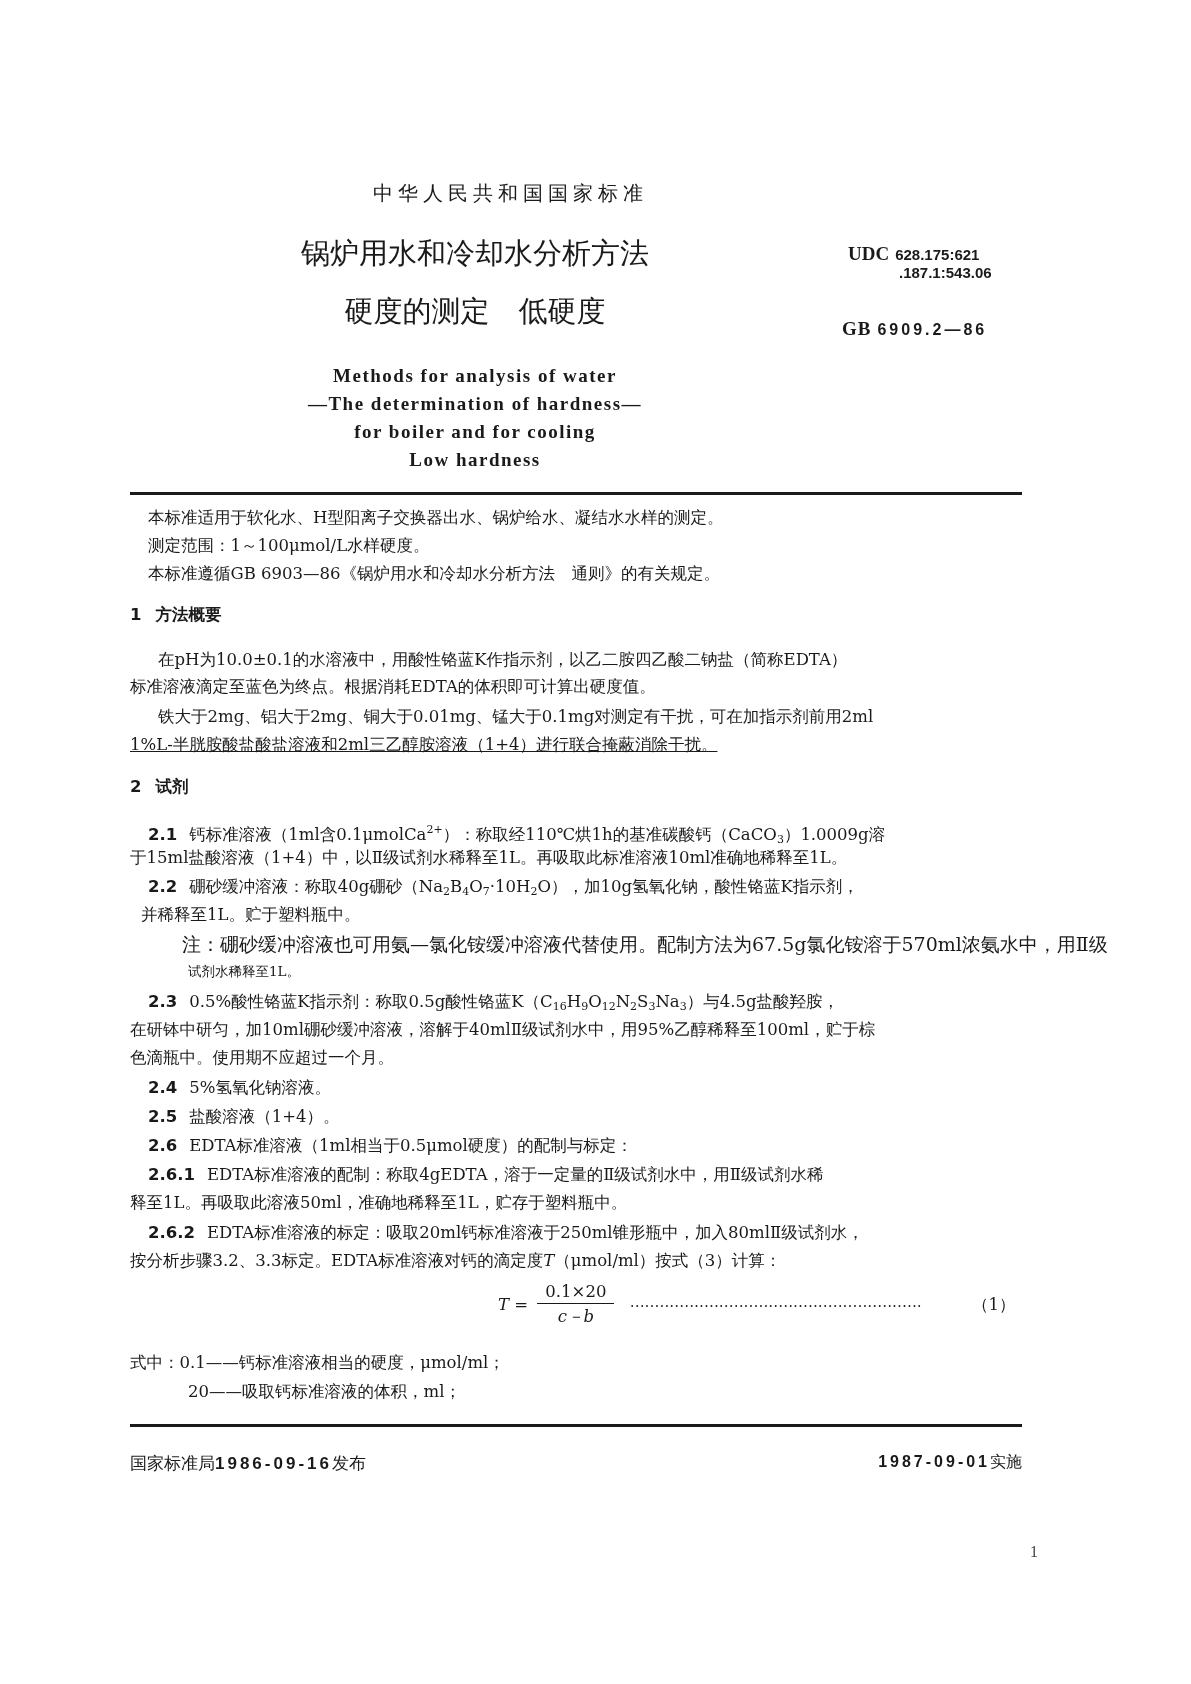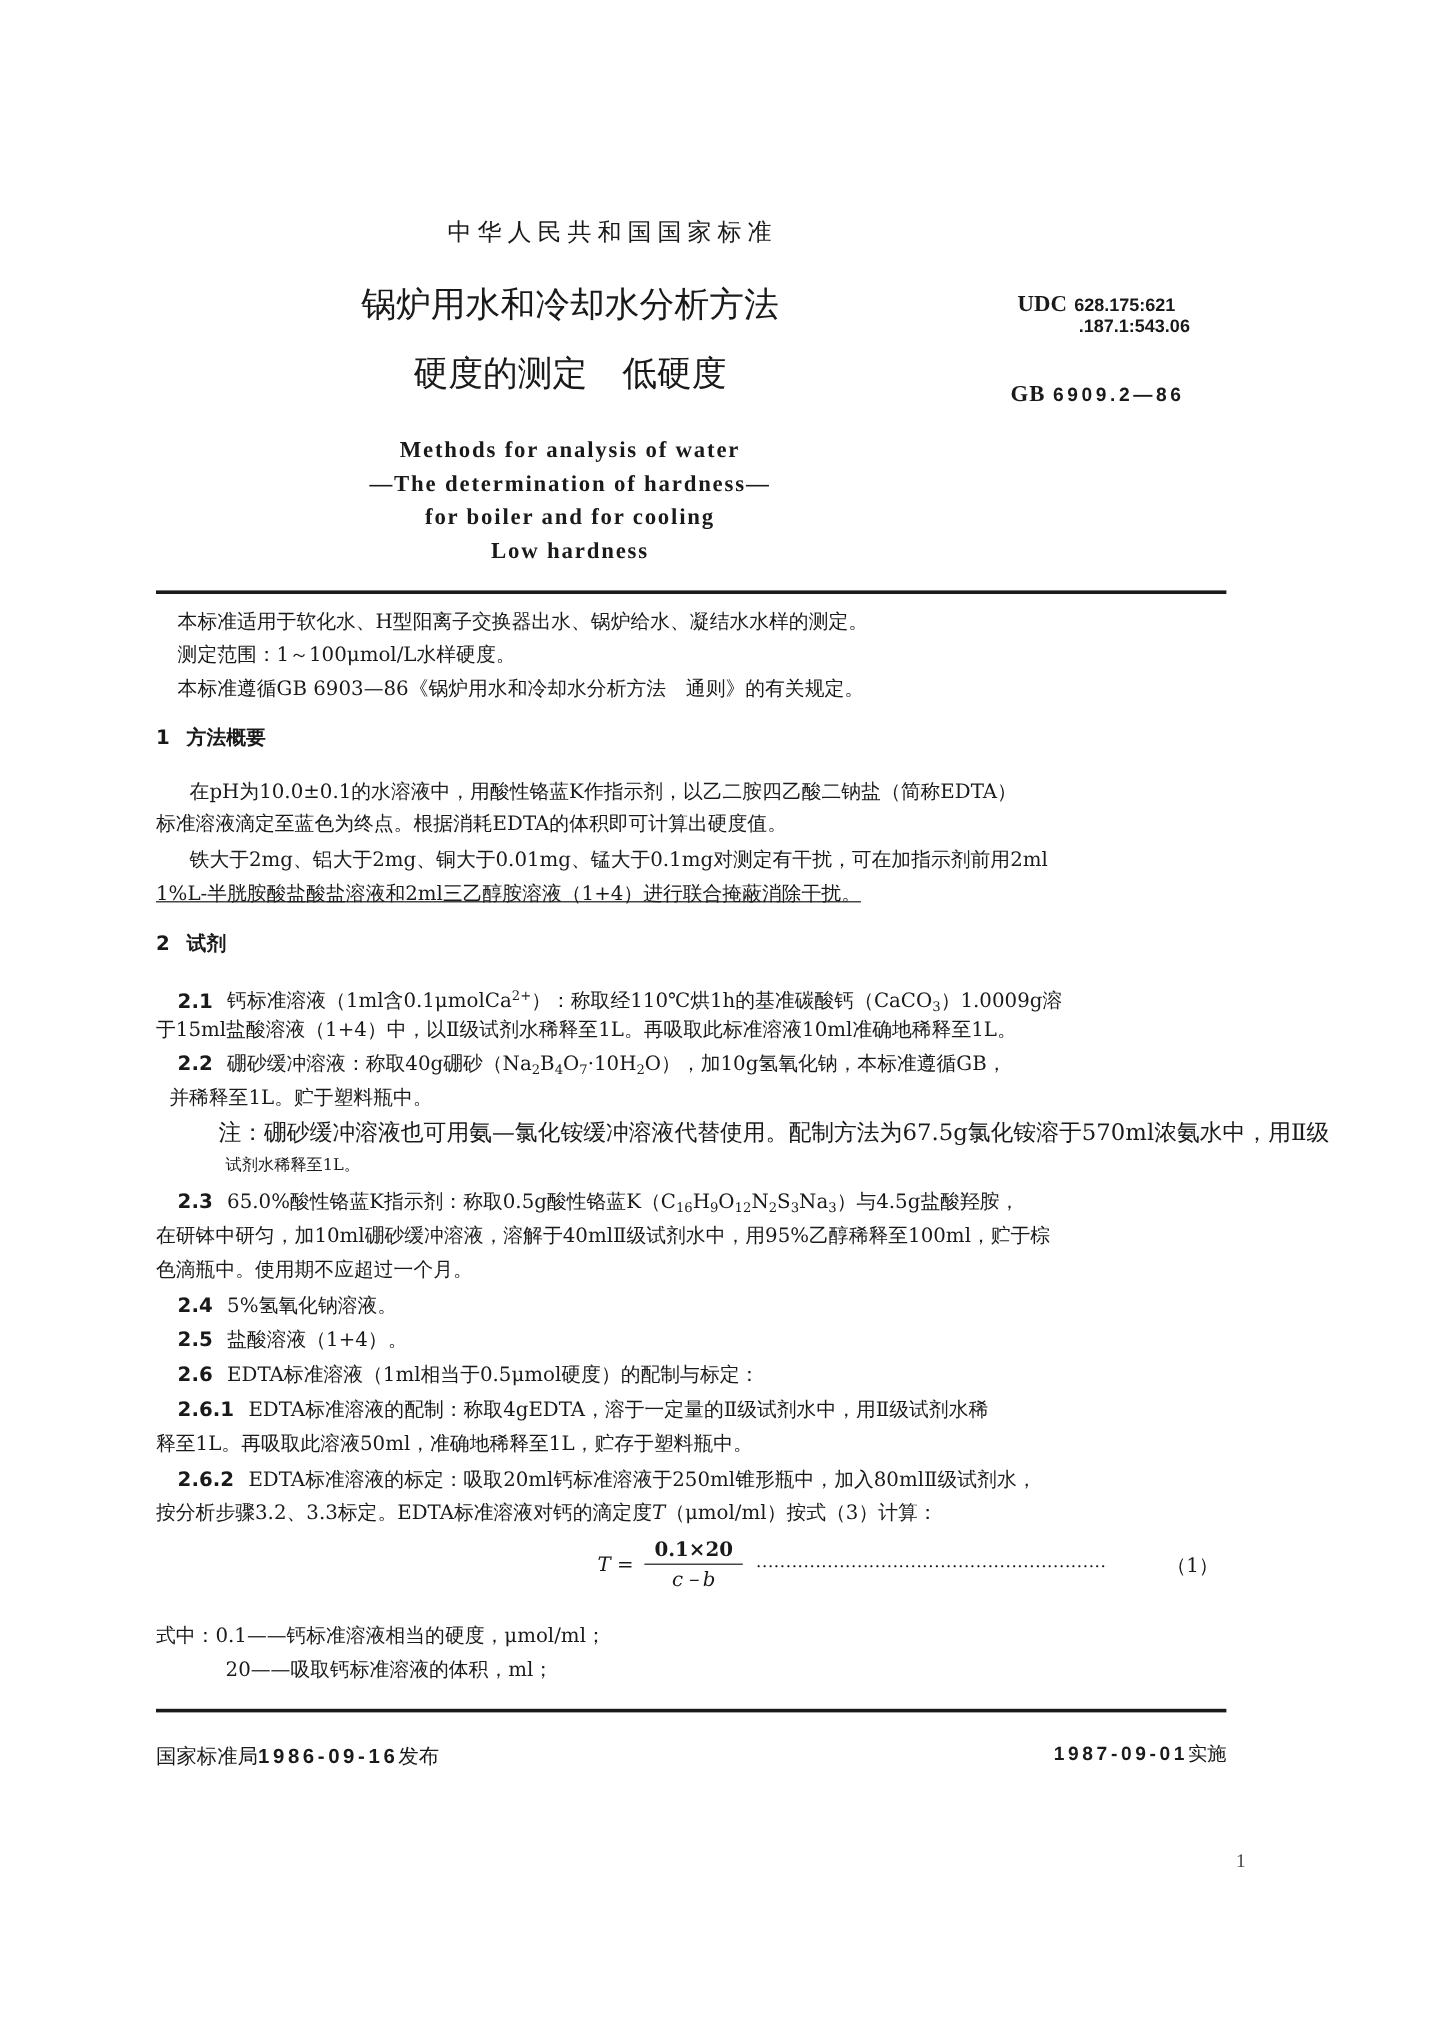--- a/index.html
+++ b/index.html
@@ -98,21 +98,21 @@
       left: 400px; top: 0;
       font-family: "DejaVu Serif", serif;
       font-size: 16.5px;
     }
     .frac {
       display: inline-block;
       vertical-align: middle;
       text-align: center;
       margin-left: 4px;
     }
-    .frac .num { display: block; border-bottom: 1px solid #1a1a1a; padding: 0 8px 2px 8px; font-weight: bold; }
+    .frac .num { display: block; border-bottom: 1px solid #1a1a1a; padding: 0 8px 2px 8px; }
     .frac .den { display: block; padding-top: 2px; font-style: italic; }
     .dots {
       position: absolute;
       left: 672px; top: 16px;
       letter-spacing: 0.5px;
       font-size: 14px;
       width: 280px;
       overflow: hidden;
       white-space: nowrap;
     }
@@ -187,28 +187,28 @@
   <div class="p section-head" style="top:772px;">
     <span class="num">2</span><span>试剂</span>
   </div>
 
   <div class="p indent2" style="top:815px;">
     <span class="clause-num">2.1</span><span>钙标准溶液（1ml含0.1μmolCa</span><sup>2+</sup><span>）：称取经110℃烘1h的基准碳酸钙（CaCO</span><sub>3</sub><span>）1.0009g溶</span>
   </div>
   <div class="p" style="top:843px;">于15ml盐酸溶液（1+4）中，以Ⅱ级试剂水稀释至1L。再吸取此标准溶液10ml准确地稀释至1L。</div>
 
   <div class="p indent2" style="top:872px;">
-    <span class="clause-num">2.2</span><span>硼砂缓冲溶液：称取40g硼砂（Na</span><sub>2</sub><span>B</span><sub>4</sub><span>O</span><sub>7</sub><span>·10H</span><sub>2</sub><span>O），加10g氢氧化钠，本标准遵循GB，</span>
+    <span class="clause-num">2.2</span><span>硼砂缓冲溶液：称取40g硼砂（Na</span><sub>2</sub><span>B</span><sub>4</sub><span>O</span><sub>7</sub><span>·10H</span><sub>2</sub><span>O），加10g氢氧化钠，酸性铬蓝K指示剂，</span>
   </div>
   <div class="p" style="top:900px;margin-left:11px;">并稀释至1L。贮于塑料瓶中。</div>
   <div class="p note" style="top:929px;">注：硼砂缓冲溶液也可用氨—氯化铵缓冲溶液代替使用。配制方法为67.5g氯化铵溶于570ml浓氨水中，用Ⅱ级</div>
   <div class="p note2" style="top:956px;">试剂水稀释至1L。</div>
 
   <div class="p indent2" style="top:987px;">
-    <span class="clause-num">2.3</span><span>65.0%酸性铬蓝K指示剂：称取0.5g酸性铬蓝K（C</span><sub>16</sub><span>H</span><sub>9</sub><span>O</span><sub>12</sub><span>N</span><sub>2</sub><span>S</span><sub>3</sub><span>Na</span><sub>3</sub><span>）与4.5g盐酸羟胺，</span>
+    <span class="clause-num">2.3</span><span>0.5%酸性铬蓝K指示剂：称取0.5g酸性铬蓝K（C</span><sub>16</sub><span>H</span><sub>9</sub><span>O</span><sub>12</sub><span>N</span><sub>2</sub><span>S</span><sub>3</sub><span>Na</span><sub>3</sub><span>）与4.5g盐酸羟胺，</span>
   </div>
   <div class="p" style="top:1015px;">在研钵中研匀，加10ml硼砂缓冲溶液，溶解于40mlⅡ级试剂水中，用95%乙醇稀释至100ml，贮于棕</div>
   <div class="p" style="top:1043px;">色滴瓶中。使用期不应超过一个月。</div>
 
   <div class="p indent2" style="top:1073px;">
     <span class="clause-num">2.4</span><span>5%氢氧化钠溶液。</span>
   </div>
   <div class="p indent2" style="top:1102px;">
     <span class="clause-num">2.5</span><span>盐酸溶液（1+4）。</span>
   </div>

